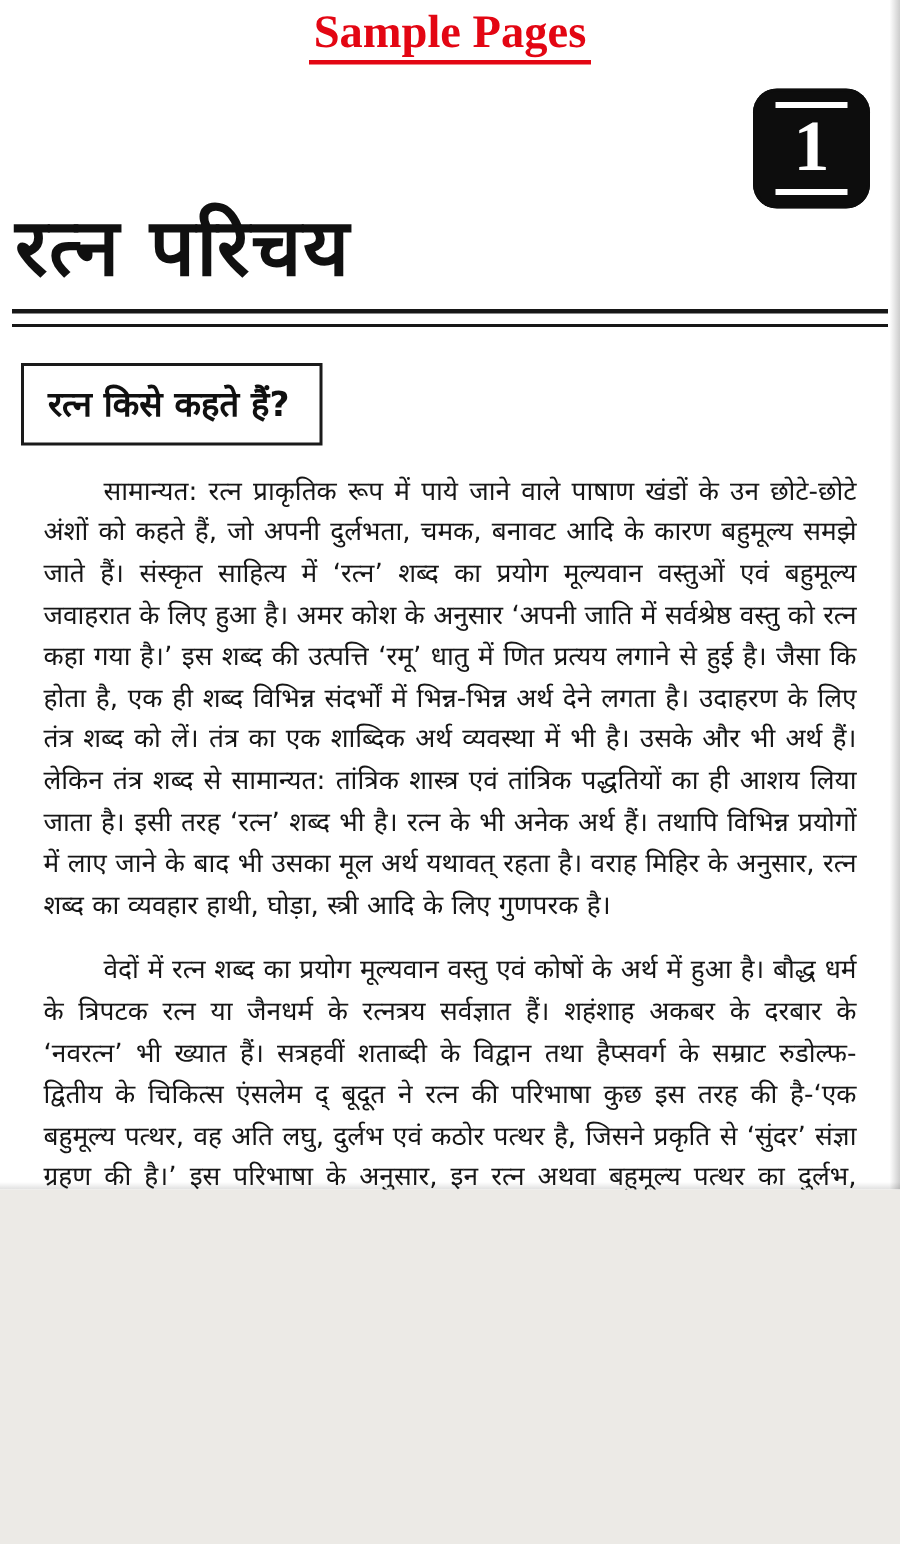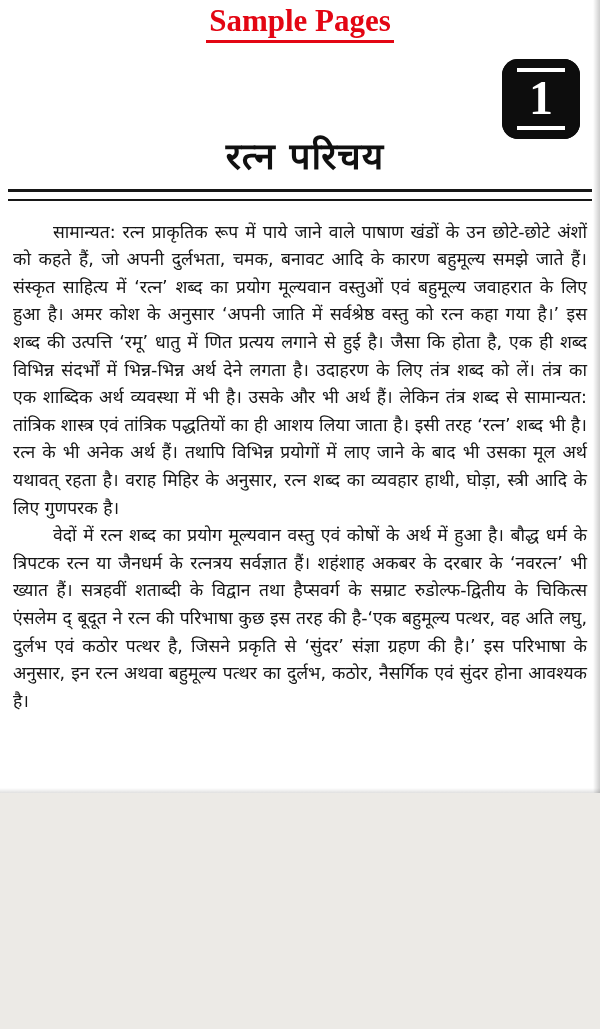--- a/index.html
+++ b/index.html
@@ -50,27 +50,26 @@
     color: #ffffff;
     font-family: "Liberation Serif", serif;
     font-size: 48px; font-weight: 700;
     line-height: 1;
     border-top: 4px solid #ffffff;
     border-bottom: 4px solid #ffffff;
     padding: 2px 12px 4px;
   }
   .main-title {
     margin: 94px 0 0 10px;
-    font-size: 37px;
+    font-size: 53px;
     font-weight: 700;
     color: #101010;
     line-height: 1.08;
     font-family: "DejaVu Sans", sans-serif;
     letter-spacing: 1px;
-    text-align: center;
   }
   .rule-wrap { margin: 12px 8px 0 8px; }
   .rule-1 { height: 3px; background: #171717; }
   .rule-2 { height: 2px; background: #171717; margin-top: 7px; }
   .section-box {
     display: inline-block;
     margin: 24px 0 0 14px;
     border: 2px solid #1a1a1a;
     padding: 8px 20px 11px 16px;
     font-size: 23px;
@@ -78,21 +77,21 @@
     color: #101010;
     background: #ffffff;
   }
   .body-text {
     margin: 18px 13px 0 13px;
     font-size: 17.5px;
     line-height: 27.6px;
     color: #161616;
     text-align: justify;
   }
-  .body-text p { margin: 0; text-indent: 40px; }
+  .body-text p { margin: 16px; text-indent: 40px; }
 </style>
 </head>
 <body>
 
 <div class="page">
 
   <div class="sample-title-wrap">
     <span class="sample-title">Sample Pages</span>
   </div>
 
@@ -100,20 +99,23 @@
     <span class="chapter-number">1</span>
   </div>
 
   <h1 class="main-title">रत्न परिचय</h1>
 
   <div class="rule-wrap">
     <div class="rule-1"></div>
     <div class="rule-2"></div>
   </div>
 
+  <div class="section-box">
+    <span>रत्न किसे कहते हैं?</span>
+  </div>
 
   <div class="body-text">
     <p>सामान्यत: रत्न प्राकृतिक रूप में पाये जाने वाले पाषाण खंडों के उन छोटे-छोटे अंशों को कहते हैं, जो अपनी दुर्लभता, चमक, बनावट आदि के कारण बहुमूल्य समझे जाते हैं। संस्कृत साहित्य में ‘रत्न’ शब्द का प्रयोग मूल्यवान वस्तुओं एवं बहुमूल्य जवाहरात के लिए हुआ है। अमर कोश के अनुसार ‘अपनी जाति में सर्वश्रेष्ठ वस्तु को रत्न कहा गया है।’ इस शब्द की उत्पत्ति ‘रमू’ धातु में णित प्रत्यय लगाने से हुई है। जैसा कि होता है, एक ही शब्द विभिन्न संदर्भों में भिन्न-भिन्न अर्थ देने लगता है। उदाहरण के लिए तंत्र शब्द को लें। तंत्र का एक शाब्दिक अर्थ व्यवस्था में भी है। उसके और भी अर्थ हैं। लेकिन तंत्र शब्द से सामान्यत: तांत्रिक शास्त्र एवं तांत्रिक पद्धतियों का ही आशय लिया जाता है। इसी तरह ‘रत्न’ शब्द भी है। रत्न के भी अनेक अर्थ हैं। तथापि विभिन्न प्रयोगों में लाए जाने के बाद भी उसका मूल अर्थ यथावत् रहता है। वराह मिहिर के अनुसार, रत्न शब्द का व्यवहार हाथी, घोड़ा, स्त्री आदि के लिए गुणपरक है।</p>
     <p>वेदों में रत्न शब्द का प्रयोग मूल्यवान वस्तु एवं कोषों के अर्थ में हुआ है। बौद्ध धर्म के त्रिपटक रत्न या जैनधर्म के रत्नत्रय सर्वज्ञात हैं। शहंशाह अकबर के दरबार के ‘नवरत्न’ भी ख्यात हैं। सत्रहवीं शताब्दी के विद्वान तथा हैप्सवर्ग के सम्राट रुडोल्फ-द्वितीय के चिकित्स एंसलेम द् बूदूत ने रत्न की परिभाषा कुछ इस तरह की है-‘एक बहुमूल्य पत्थर, वह अति लघु, दुर्लभ एवं कठोर पत्थर है, जिसने प्रकृति से ‘सुंदर’ संज्ञा ग्रहण की है।’ इस परिभाषा के अनुसार, इन रत्न अथवा बहुमूल्य पत्थर का दुर्लभ, कठोर, नैसर्गिक एवं सुंदर होना आवश्यक है।</p>
   </div>
 
   <div class="edge-right"></div>
   <div class="edge-bottom"></div>
 
 </div>

